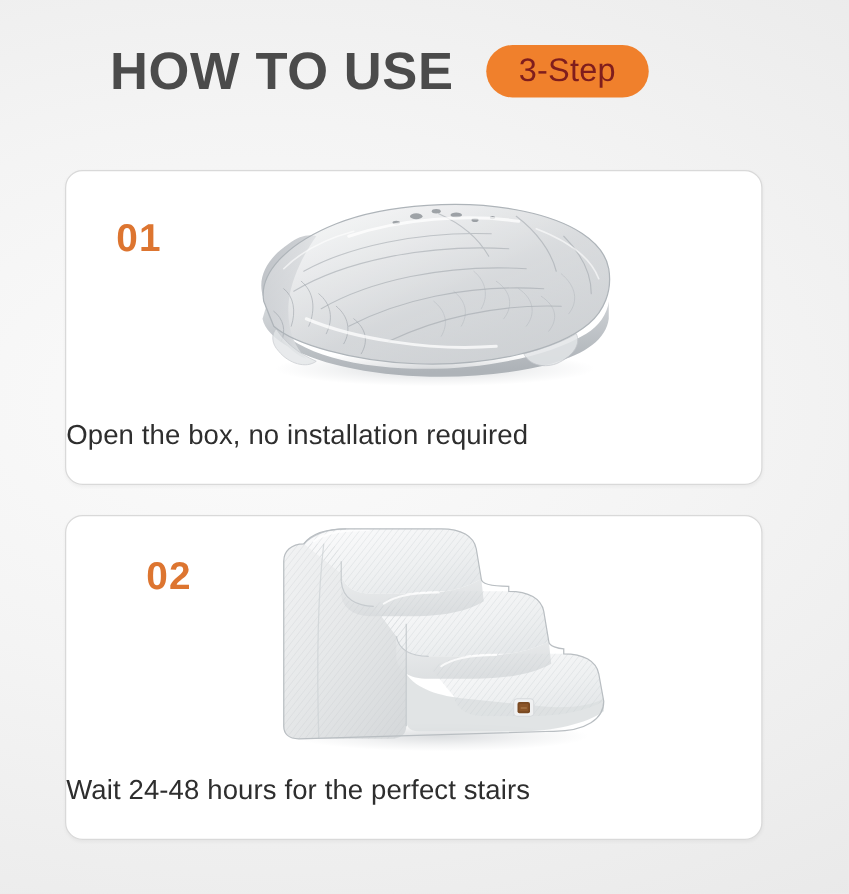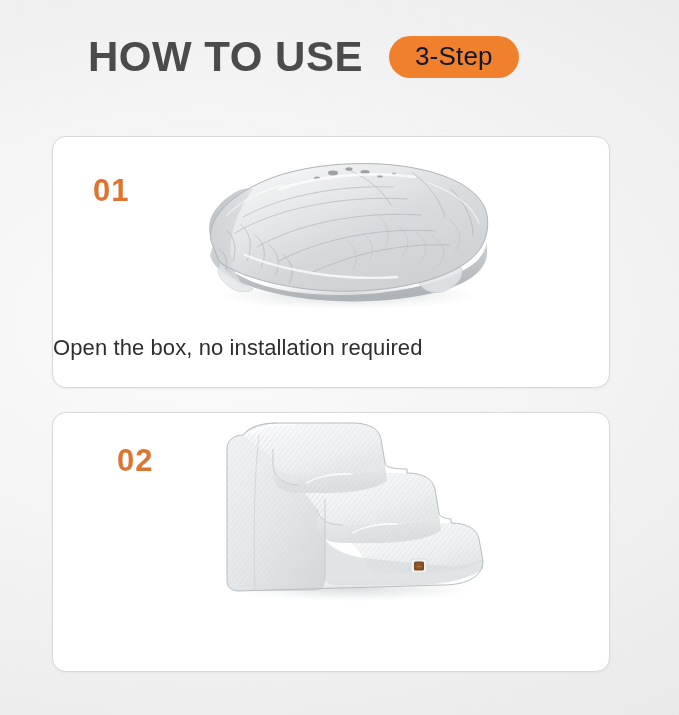--- a/index.html
+++ b/index.html
@@ -41,21 +41,21 @@
     letter-spacing: 0.5px;
     color: #4b4b4b;
     line-height: 1;
     white-space: nowrap;
   }
   .badge {
     display: inline-flex;
     align-items: center;
     justify-content: center;
     background: #f0802c;
-    color: #0f172a;
+    color: #7f1d1d;
     border-radius: 999px;
     padding: 7px 26px 9px 26px;
     font-size: 26px;
     font-weight: 500;
     line-height: 1;
     letter-spacing: 0.2px;
     white-space: nowrap;
   }
 
   
@@ -348,15 +348,16 @@
 
         <g>
           <rect x="208" y="150" width="16" height="14" rx="2.5" fill="#f0f1f2" stroke="#d2d6d9" stroke-width="0.7"></rect>
           <rect x="211" y="152.5" width="10" height="9" rx="1.6" fill="#7a4a22"></rect>
           <rect x="212.4" y="154" width="7.2" height="6" rx="1" fill="#8d5729" opacity="0.9"></rect>
           <path d="M213.6,157.4 L218.4,157.4" stroke="#c79a6a" stroke-width="0.7" opacity="0.8"></path>
         </g>
       </svg>
     </div>
 
+    <div class="caption">Wait 24-48 hours for the perfect stairs</div>
   </div>
 
 </div>
 
 </body></html>

